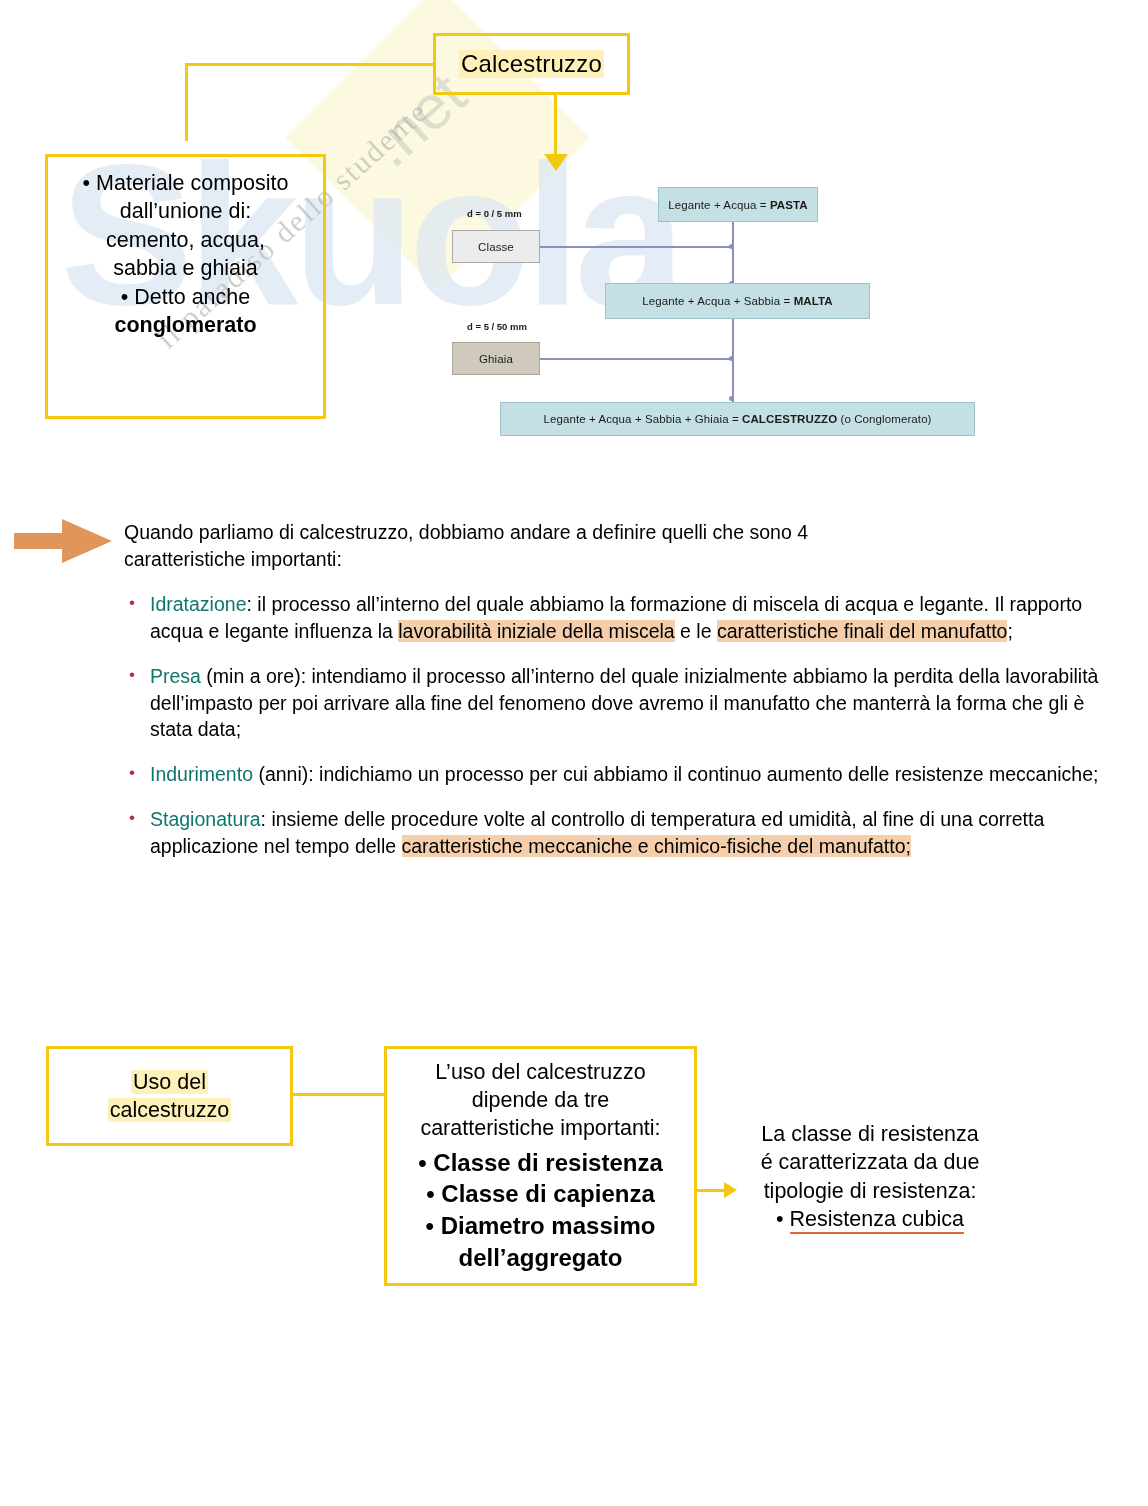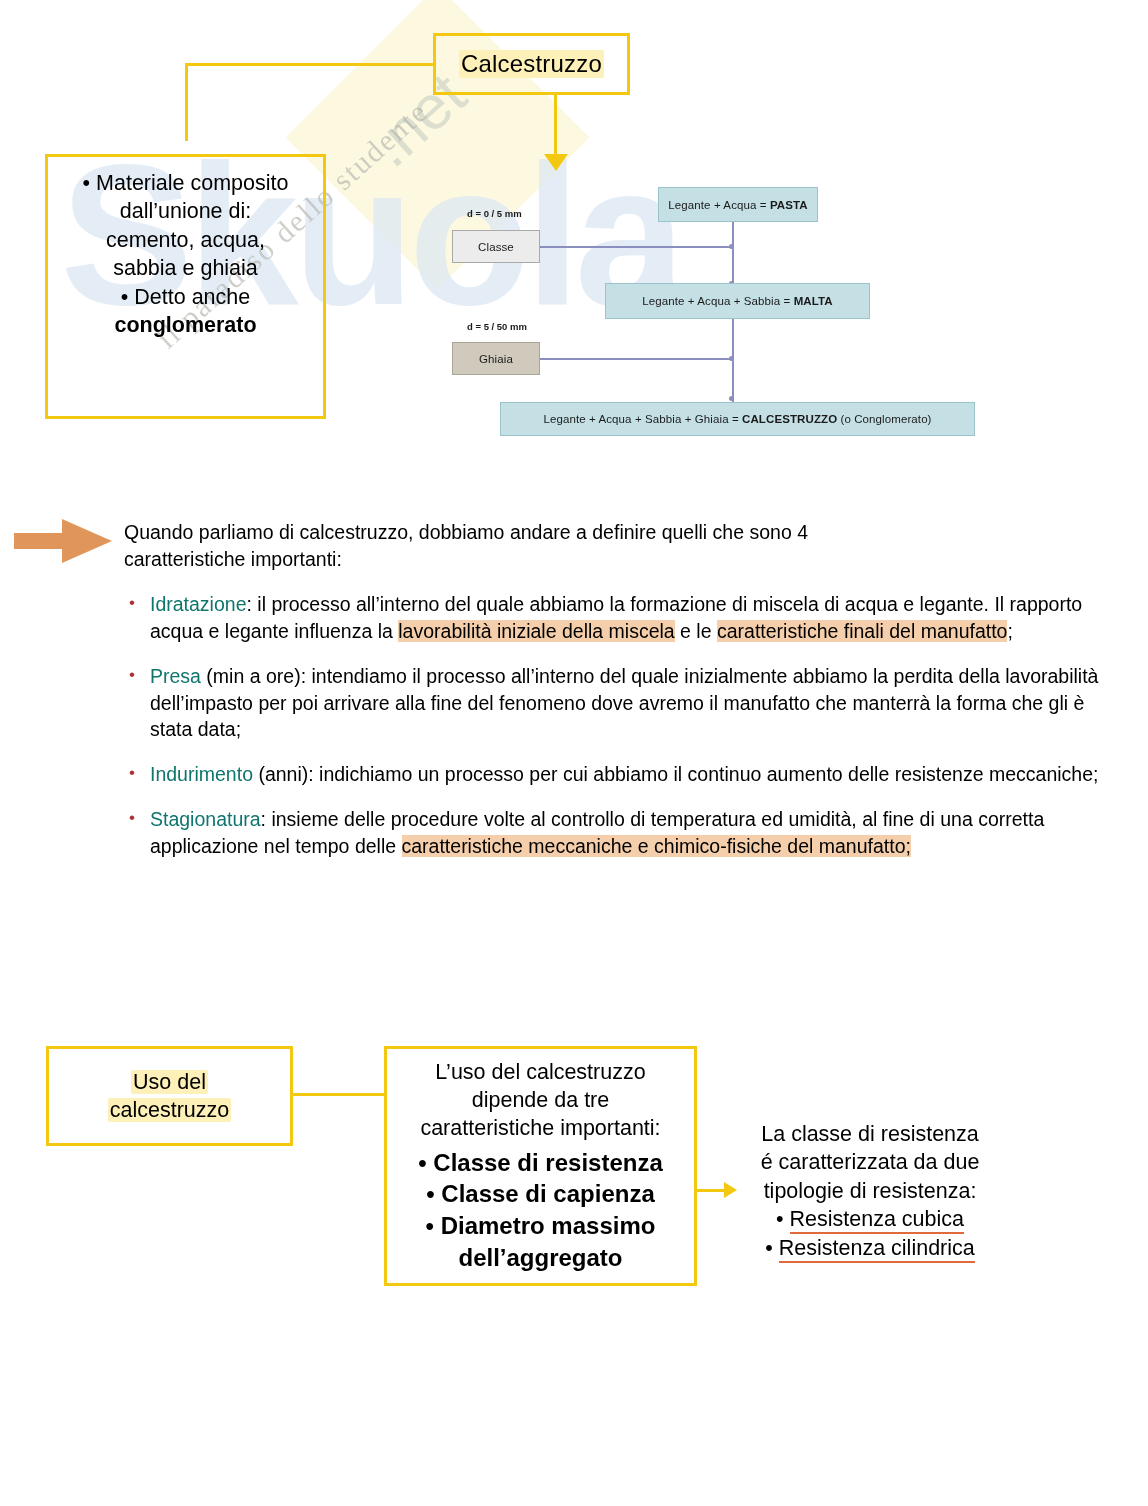--- a/index.html
+++ b/index.html
@@ -355,20 +355,16 @@
     <div>
       <span>La classe di resistenza</span><br>
       <span>é caratterizzata da due</span><br>
       <span>tipologie di resistenza:</span>
     </div>
     <ul>
       <li>
         <span class="blt">•</span>
         <span class="ul-orange">Resistenza cubica</span>
       </li>
-      <li>
-        <span class="blt">•</span>
-        <span class="ul-orange">Resistenza cilindrica</span>
-      </li>
     </ul>
   </div>
 
 </div>
 
 </body></html>

